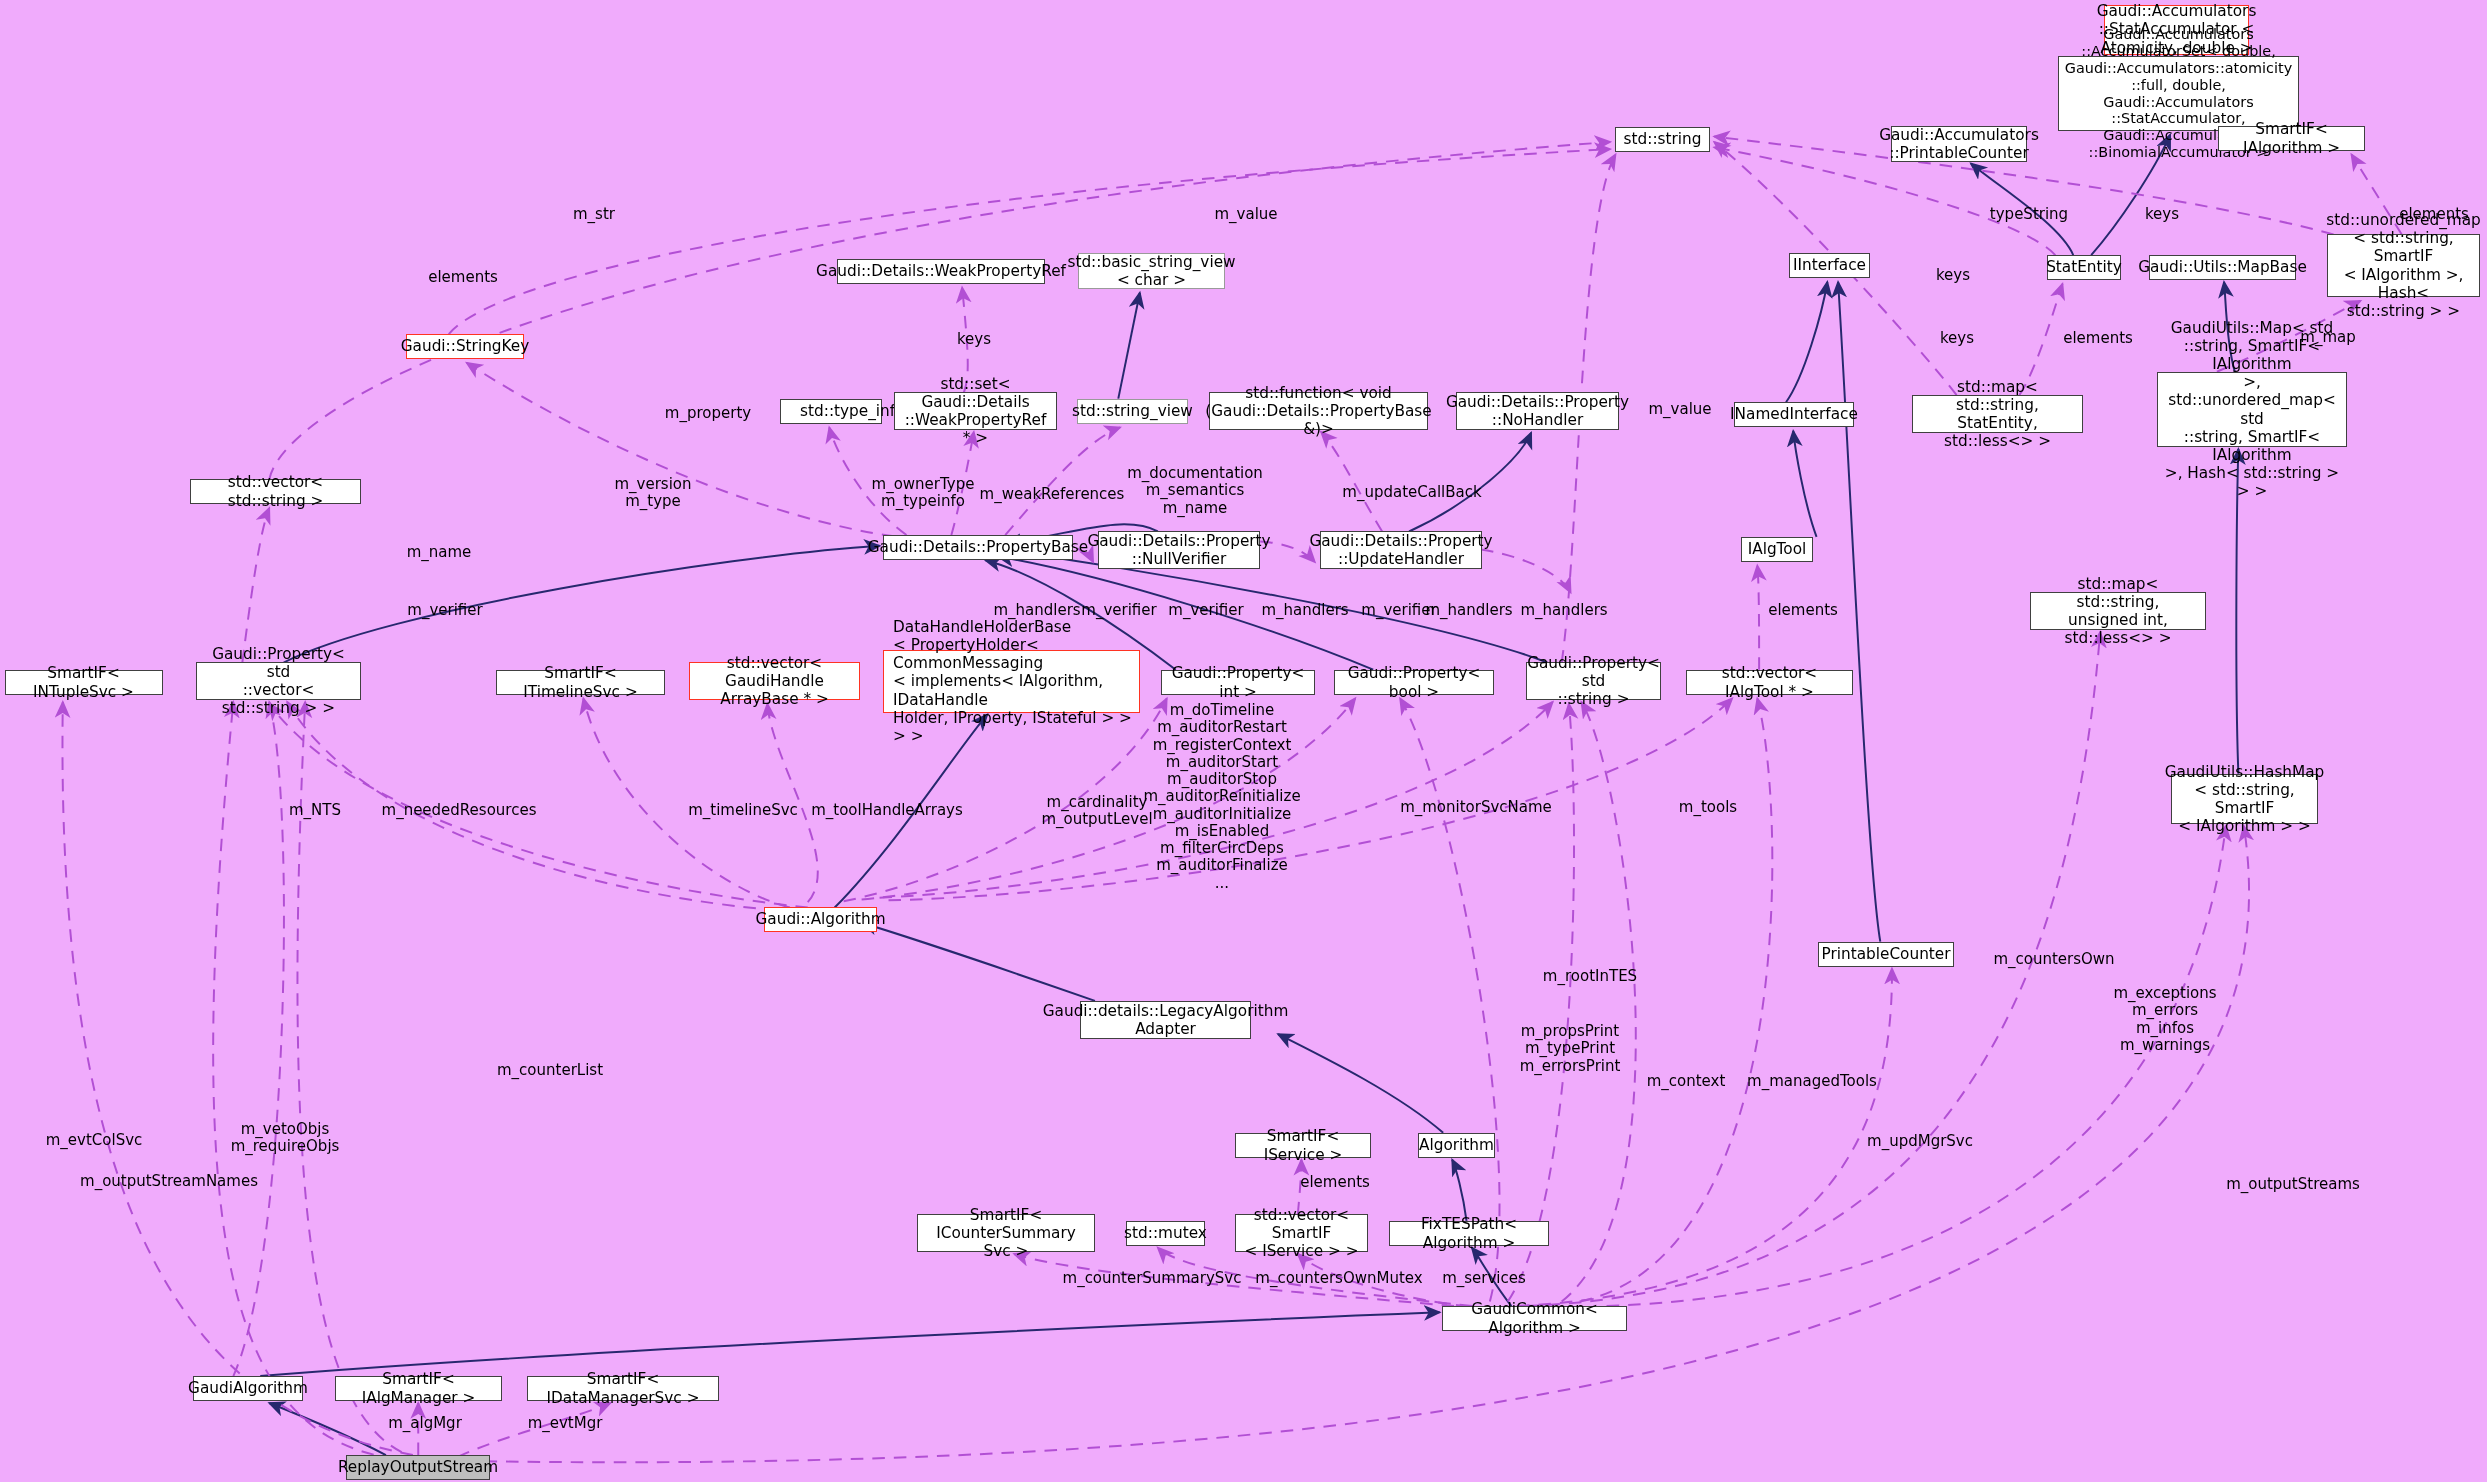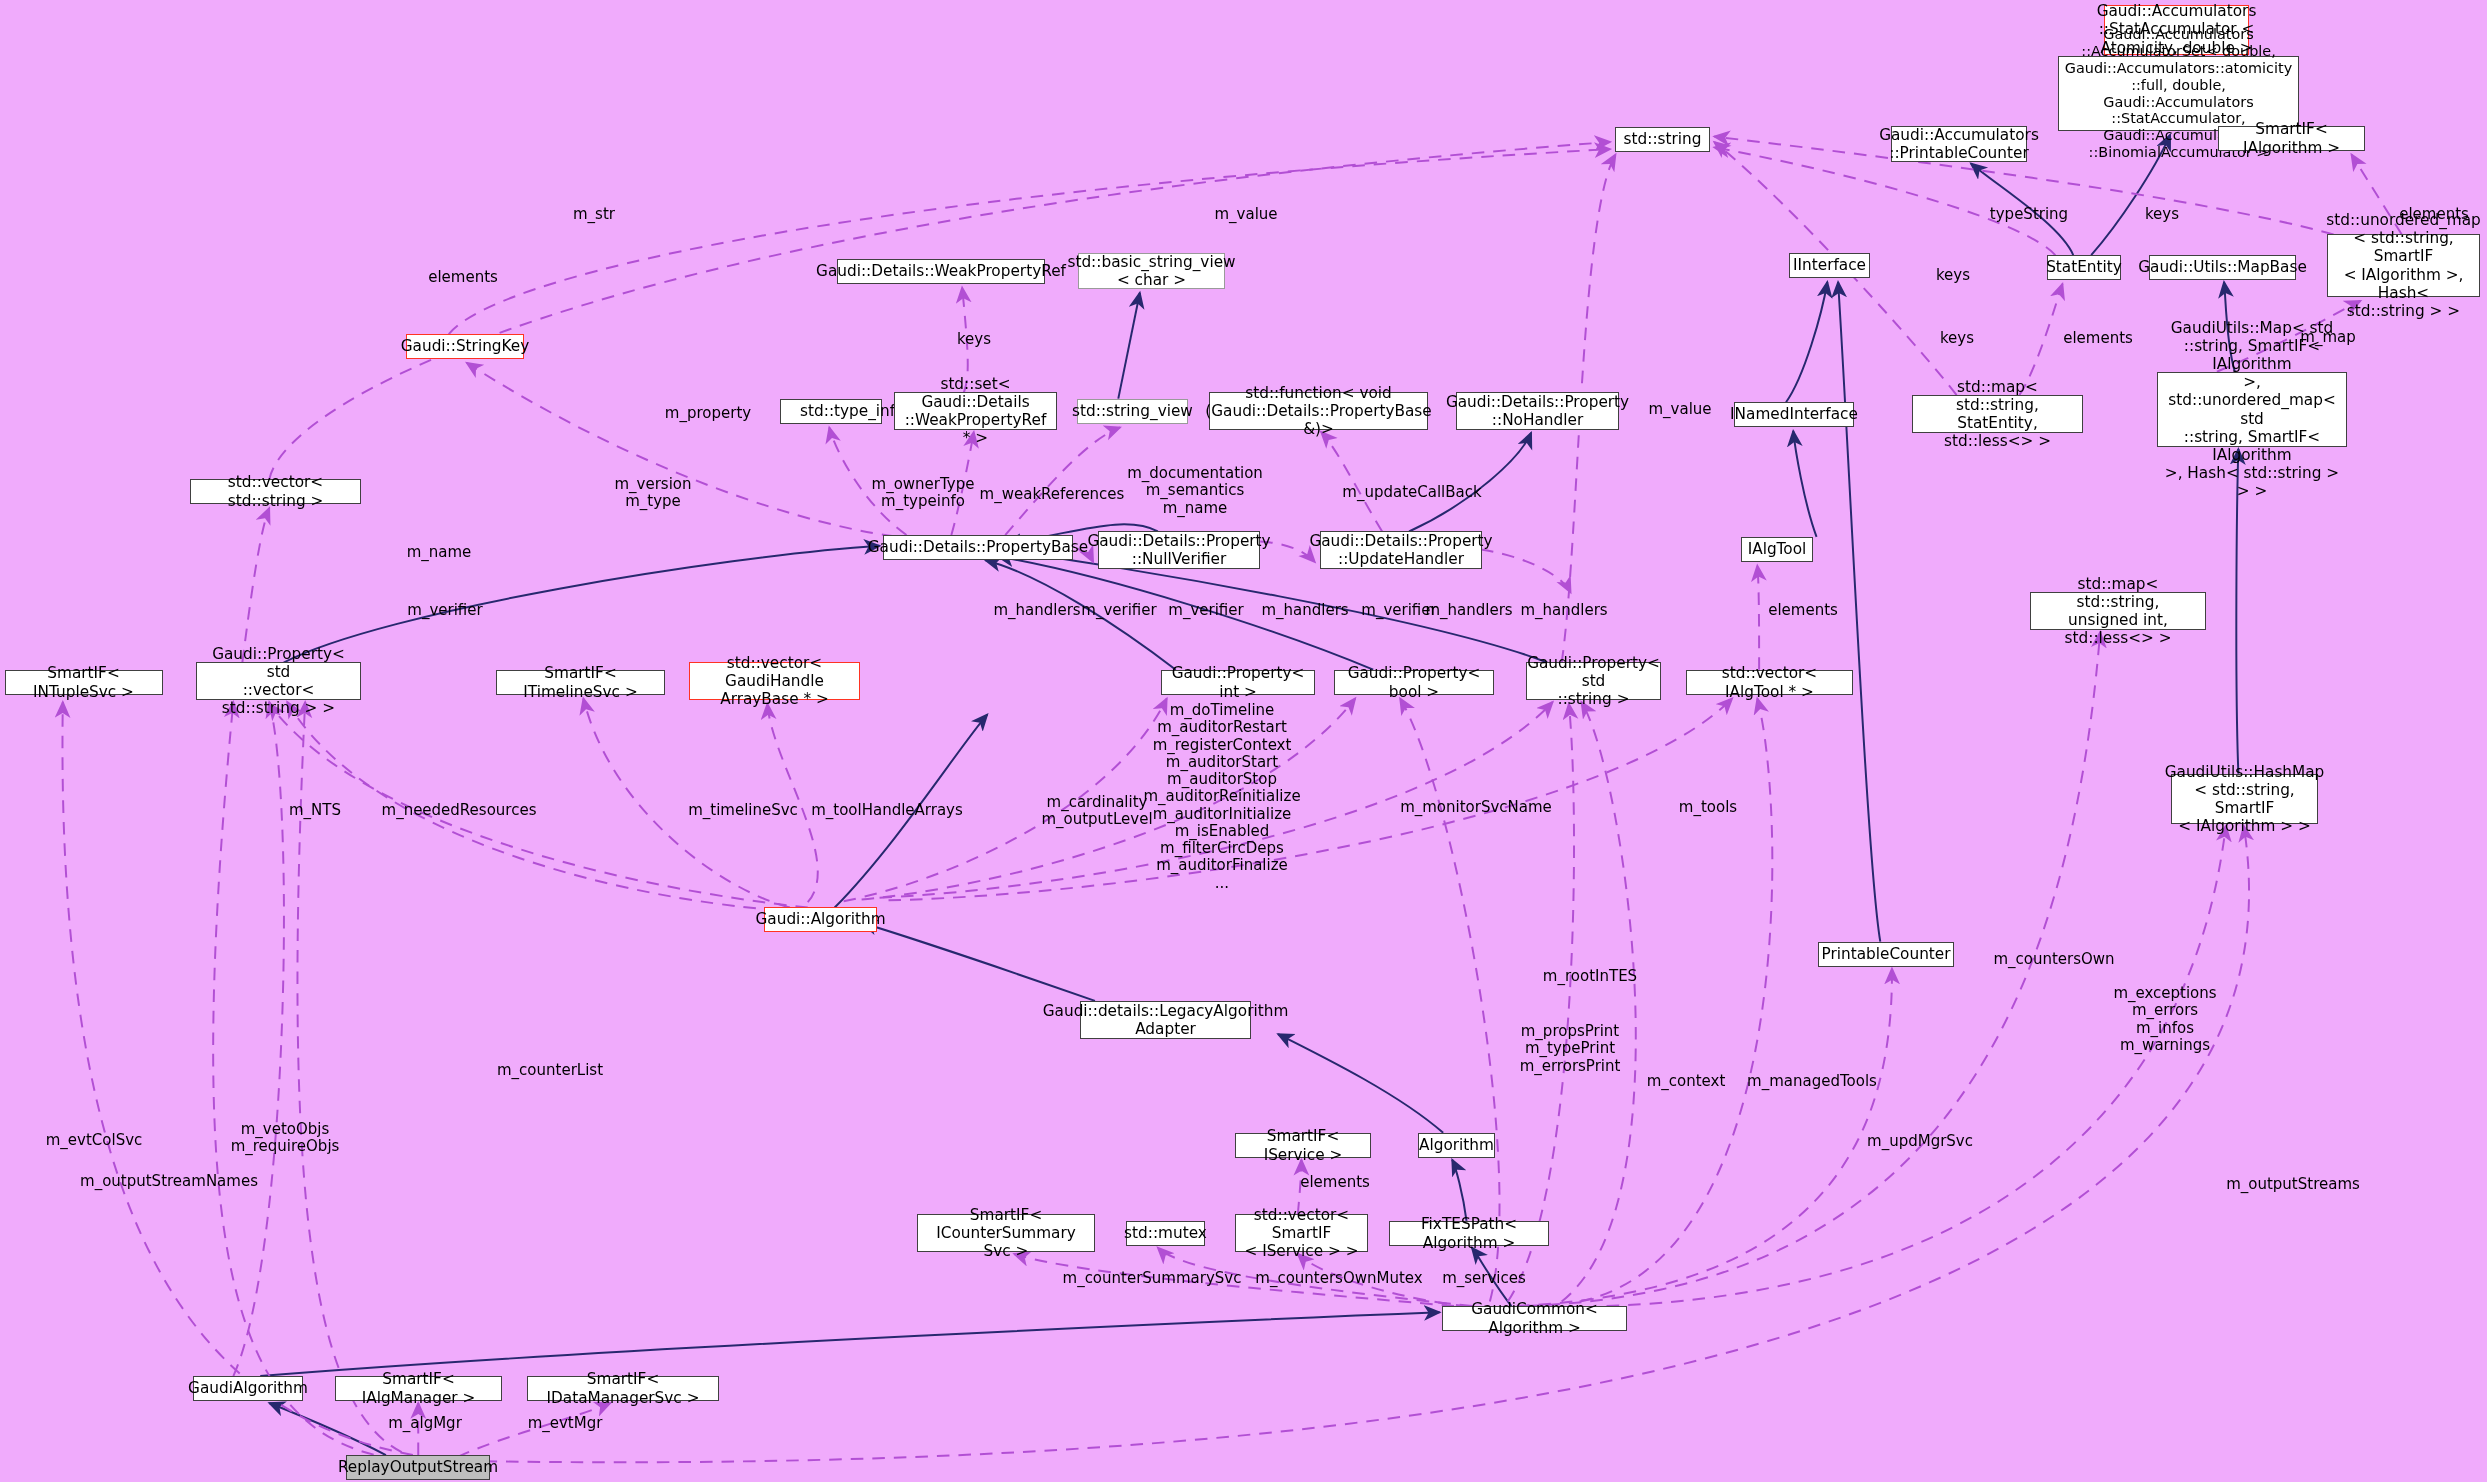--- a/index.html
+++ b/index.html
@@ -181,20 +181,24 @@
 ::UpdateHandler</div>
   <div class="node" style="left:1741px;top:537px;width:72px;height:25px;">IAlgTool</div>
   <div class="node" style="left:2030px;top:592px;width:176px;height:38px;">std::map&lt; std::string,
 unsigned int, std::less&lt;&gt; &gt;</div>
   <div class="node" style="left:4.5px;top:670px;width:158px;height:25px;">SmartIF&lt; INTupleSvc &gt;</div>
   <div class="node" style="left:196px;top:662px;width:165px;height:38px;">Gaudi::Property&lt; std
 ::vector&lt; std::string &gt; &gt;</div>
   <div class="node" style="left:496px;top:670px;width:169px;height:25px;">SmartIF&lt; ITimelineSvc &gt;</div>
   <div class="node red" style="left:689px;top:662px;width:171px;height:38px;">std::vector&lt; GaudiHandle
 ArrayBase * &gt;</div>
+  <div class="node red" style="left:883px;top:650px;width:257px;height:63px;text-align:left;justify-content:flex-start;padding-left:9px;">DataHandleHolderBase
+&lt; PropertyHolder&lt; CommonMessaging
+&lt; implements&lt; IAlgorithm, IDataHandle
+Holder, IProperty, IStateful &gt; &gt; &gt; &gt;</div>
   <div class="node" style="left:1161px;top:670px;width:154px;height:25px;">Gaudi::Property&lt; int &gt;</div>
   <div class="node" style="left:1334px;top:670px;width:160px;height:25px;">Gaudi::Property&lt; bool &gt;</div>
   <div class="node" style="left:1526px;top:662px;width:135px;height:38px;">Gaudi::Property&lt; std
 ::string &gt;</div>
   <div class="node" style="left:1686px;top:670px;width:167px;height:25px;">std::vector&lt; IAlgTool * &gt;</div>
   <div class="node" style="left:2171px;top:774px;width:147px;height:50px;">GaudiUtils::HashMap
 &lt; std::string, SmartIF
 &lt; IAlgorithm &gt; &gt;</div>
   <div class="node red" style="left:764px;top:907px;width:113px;height:25px;">Gaudi::Algorithm</div>
   <div class="node" style="left:1818px;top:942px;width:136px;height:25px;">PrintableCounter</div>

